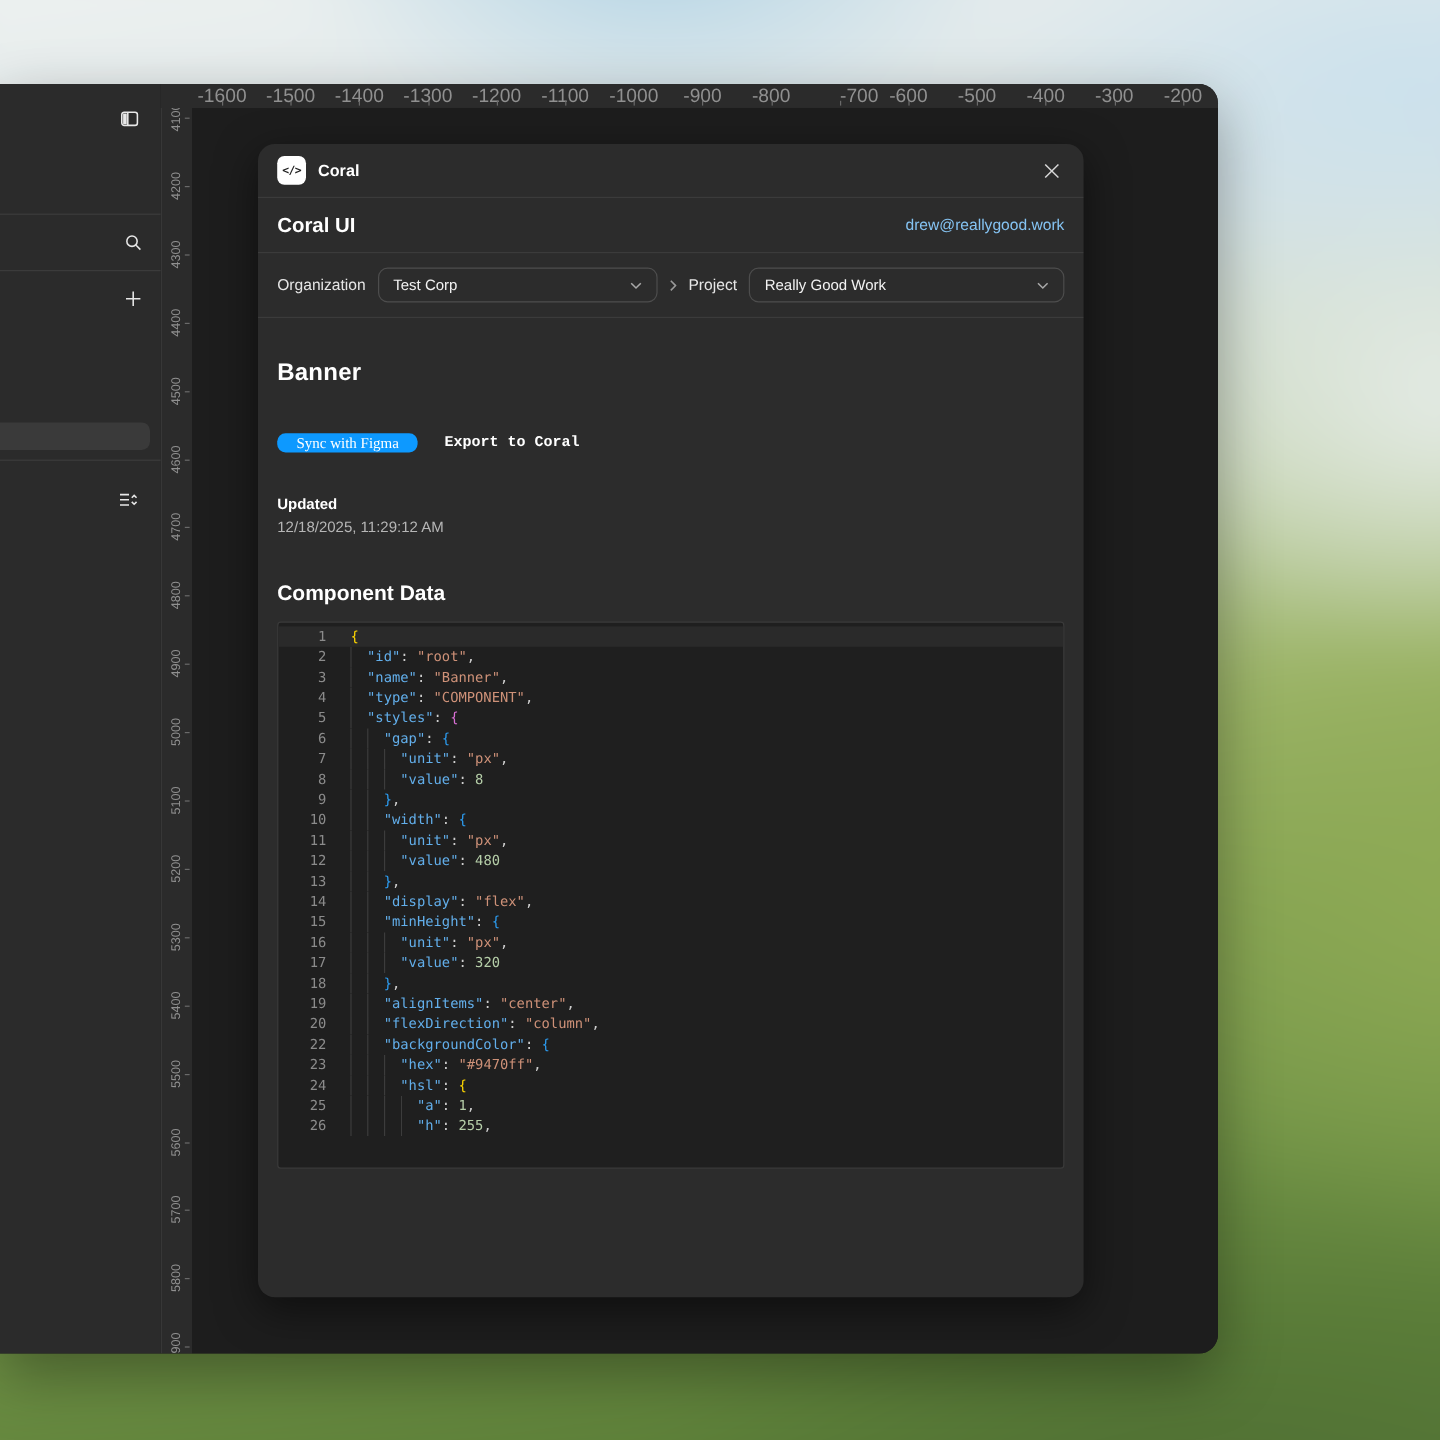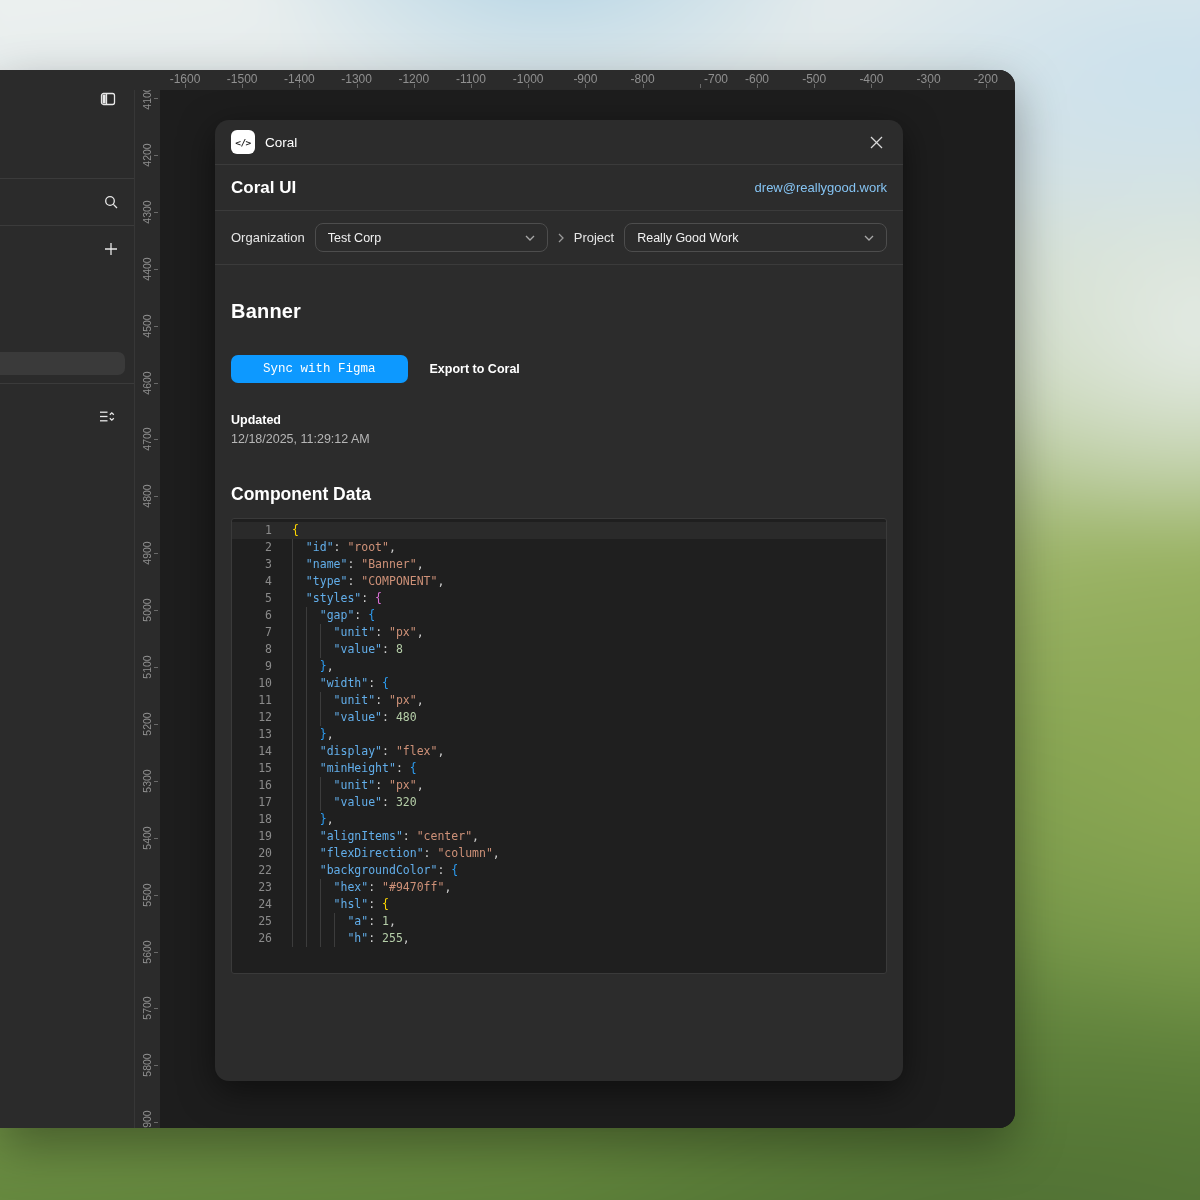--- a/index.html
+++ b/index.html
@@ -29,51 +29,51 @@
   .fwindow{position:absolute;left:0;top:70px;width:1015px;height:1058px;
     background:var(--canvas-bg);border-radius:0 16px 16px 0;overflow:hidden;
     box-shadow:0 18px 50px rgba(0,0,0,.35);}
   .sidebar{position:absolute;left:0;top:0;width:134px;height:100%;background:var(--panel-bg);}
   .sb-divider{position:absolute;left:0;width:134px;height:1px;background:var(--divider);}
   .sb-icon{position:absolute;color:#e8e8e8;display:flex;align-items:center;justify-content:center;}
   .sb-selected{position:absolute;left:0;top:282px;width:125px;height:23px;background:#3a3a3a;border-radius:0 7px 7px 0;}
   .hruler{position:absolute;left:134px;top:0;right:0;height:20px;background:var(--panel-bg);overflow:hidden;}
   .vruler{position:absolute;left:134px;top:20px;width:26px;bottom:0;background:var(--panel-bg);border-left:1px solid rgba(255,255,255,.06);overflow:hidden;}
   .canvas{position:absolute;left:160px;top:20px;right:0;bottom:0;background:var(--canvas-bg);}
-  .hlabel{position:absolute;top:2px;font-size:12px;color:#909090;transform:translateX(-50%);}
+  .hlabel{position:absolute;top:2px;font-size:16px;color:#909090;transform:translateX(-50%);}
   .htick{position:absolute;bottom:2px;width:1px;height:4px;background:#6a6a6a;}
   .vlabel{position:absolute;left:12px;font-size:10.5px;color:#909090;transform:translate(-50%,-50%) rotate(-90deg);white-space:nowrap;}
   .vtick{position:absolute;right:2px;width:4px;height:1px;background:#6a6a6a;}
 
   
   .modal{position:absolute;left:215px;top:120px;width:688px;height:961px;background:var(--modal-bg);
     border-radius:14px;box-shadow:0 10px 34px rgba(0,0,0,.5);color:#fff;overflow:hidden;}
   .m-header{height:45px;display:flex;align-items:center;padding:0 16px;border-bottom:1px solid #3b3b3b;}
   .m-appicon{width:24px;height:24px;border-radius:6px;background:#fff;color:#1c1c1c;display:flex;align-items:center;justify-content:center;
     font-family:"DejaVu Sans Mono",monospace;font-size:9.5px;font-weight:bold;letter-spacing:-.5px;}
-  .m-title{margin-left:10px;font-size:13.5px;font-weight:400;}
+  .m-title{margin-left:10px;font-size:13.5px;font-weight:700;}
   .m-close{margin-left:auto;width:22px;height:22px;display:flex;align-items:center;justify-content:center;color:#d9d9d9;cursor:pointer;}
   .m-acct{height:46px;display:flex;align-items:center;padding:0 16px;border-bottom:1px solid #3b3b3b;}
   .m-acct .app{font-size:17px;font-weight:700;}
   .m-acct a{margin-left:auto;font-size:13px;color:var(--c-link);text-decoration:none;}
   .m-pickers{height:54px;display:flex;align-items:center;padding:0 16px;border-bottom:1px solid #3b3b3b;gap:10px;}
   .pk-label{font-size:13px;color:#e6e6e6;white-space:nowrap;text-align:center;}
   .dd{height:29px;border:1px solid #4d4d4d;border-radius:8px;display:flex;align-items:center;
     padding:0 12px;font-size:12.5px;color:#f2f2f2;cursor:pointer;background:transparent;}
   .dd .chev{margin-left:auto;color:#a8a8a8;display:flex;}
   .dd.org{width:233px;}
   .dd.proj{flex:1;}
   .pk-sep{color:#9a9a9a;display:flex;}
   .m-body{padding:0 16px;}
   .h-banner{margin-top:35px;font-size:20px;font-weight:700;letter-spacing:.2px;}
   .btnrow{margin-top:32px;display:flex;align-items:center;}
-  .btn-blue{height:28px;padding:0 32px;border:none;border-radius:7px;background:var(--c-accent);
-    color:#fff;font-size:12.5px;font-family:Liberation Mono, monospace;cursor:pointer;}
+  .btn-blue{height:16px;padding:0 16px;border:none;border-radius:7px;background:var(--c-accent);
+    color:#fff;font-size:12.5px;font-family:Liberation Serif, serif;cursor:pointer;}
   .btn-ghost{height:28px;margin-left:8px;padding:0 14px;border:none;background:transparent;color:#fff;
-    font-size:12.5px;font-weight:600;font-family:Liberation Sans, sans-serif;cursor:pointer;}
+    font-size:12.5px;font-weight:600;font-family:Liberation Mono, monospace;cursor:pointer;}
   .meta{margin-top:30px;display:grid;grid-template-columns:1fr 1fr;column-gap:16px;}
   .meta .lbl{font-size:12.5px;font-weight:700;}
   .meta .val{margin-top:5px;font-size:12.5px;color:#b6b6b6;}
   .h-code{margin-top:38px;font-size:17.5px;font-weight:700;}
   .codebox{margin-top:13px;height:456px;background:var(--code-bg);border:1px solid var(--code-border);
     border-radius:3px;overflow:hidden;font-family:"DejaVu Sans Mono",monospace;font-size:11.5px;line-height:17px;cursor:text;}
   .codebox .inner{padding-top:3px;}
   .cl{display:flex;white-space:pre;}
   .cl.hl{background:#2a2a2a;}
   .cl .ln{width:40px;flex:0 0 40px;text-align:right;color:#8b8b8b;user-select:none;}

